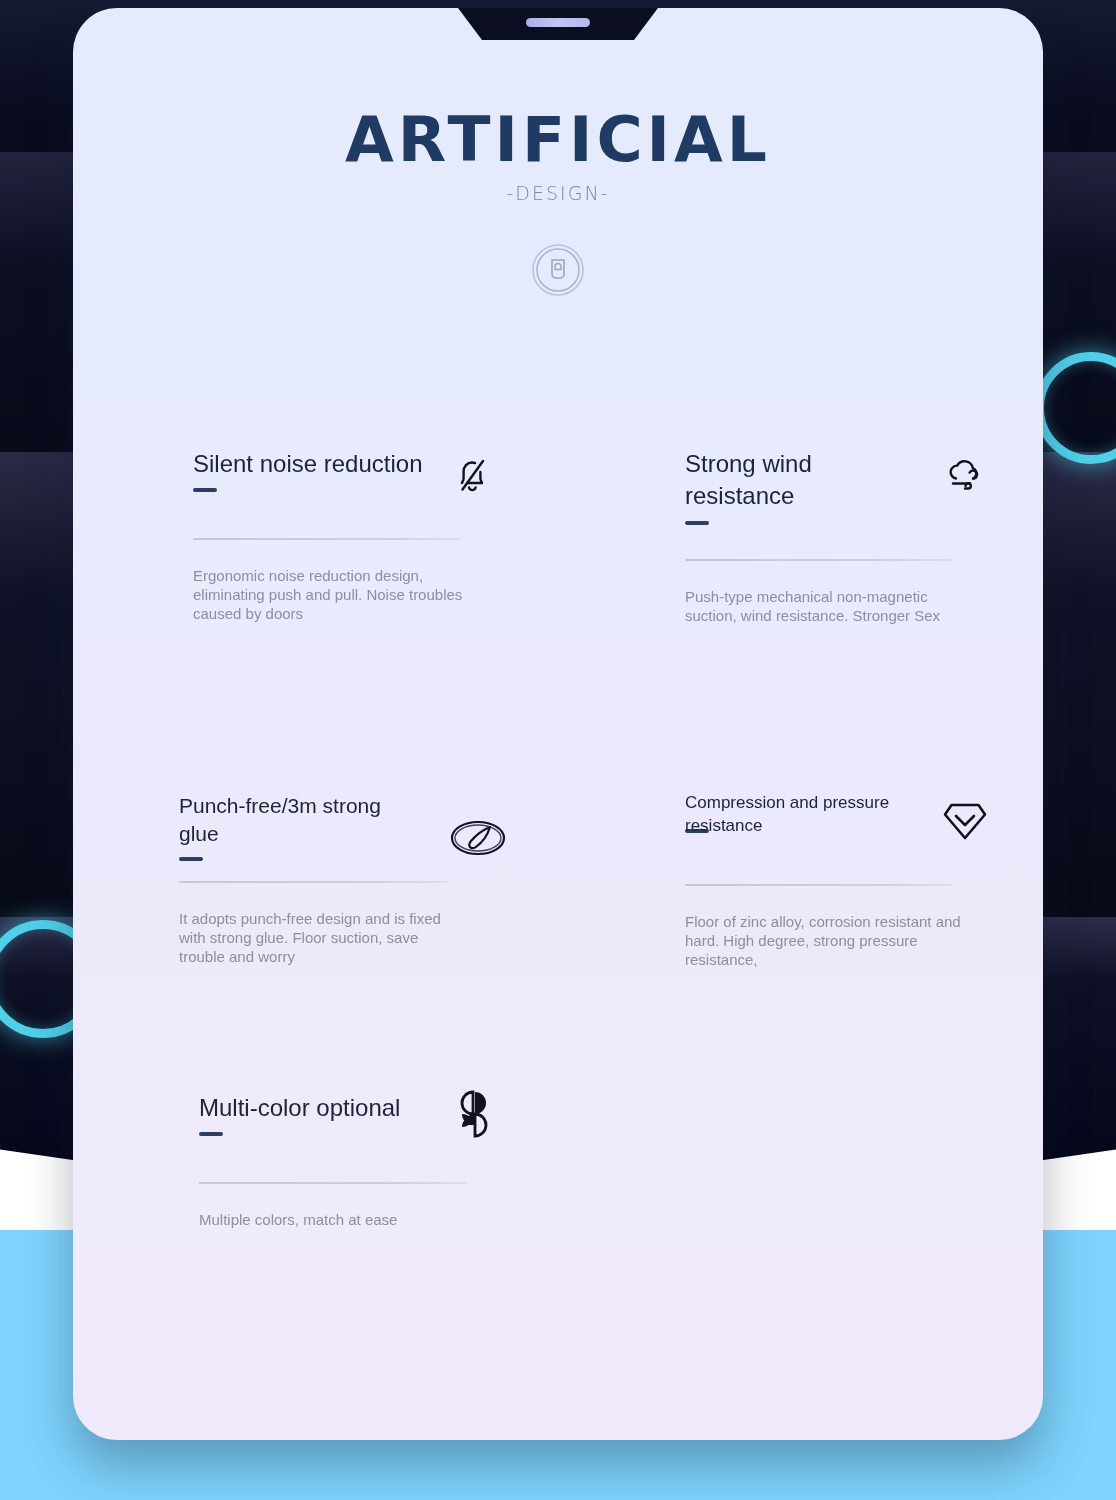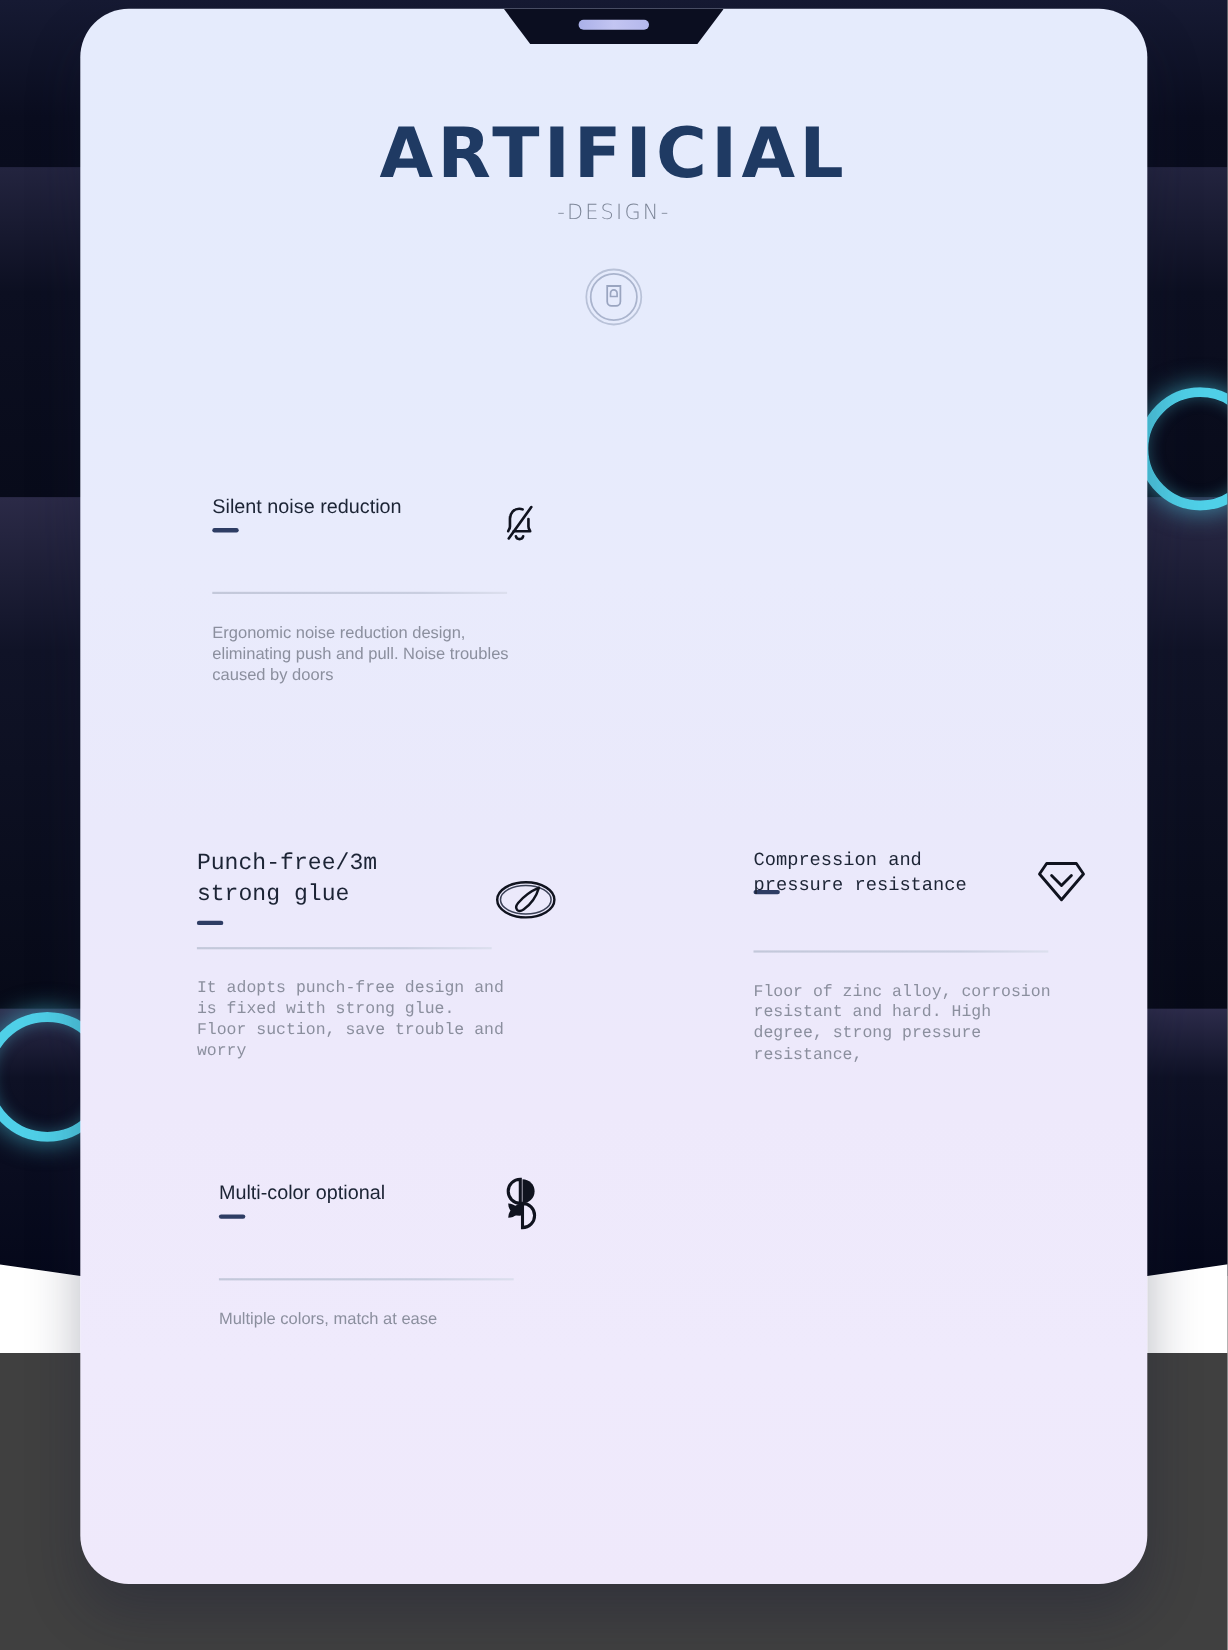--- a/index.html
+++ b/index.html
@@ -5,21 +5,21 @@
 <style>
   * { margin:0; padding:0; box-sizing:border-box; }
   html,body{
     width:1116px; height:1500px;
     font-family:"Liberation Sans","DejaVu Sans",sans-serif;
     overflow:hidden;
   }
   #stage{
     position:relative;
     width:1116px; height:1500px;
-    background:#404040;
+    background:#7dd3fc;
     overflow:hidden;
   }
 
   
   .backdrop{
     position:absolute; left:0; top:0; width:1116px; height:1160px;
     background:
       linear-gradient(180deg,#0d1024 0%, #0b0e20 6%, #0a0d1d 12%,
                               #191a33 13.2%, #0c0f22 18%, #080b1a 28%,
                               #22223d 36.5%, #0d1023 42%, #070a18 58%,
@@ -88,21 +88,21 @@
 
   
   .grid{ position:absolute; left:0; top:440px; width:970px; }
   .row{ position:relative; width:970px; height:300px; }
   .cell{ position:absolute; width:320px; }
   .cell.left{ left:120px; }
   .cell.right{ left:612px; }
 
   .cell-head{ position:relative; min-height:56px; }
   .feat-title{
-    font-size:18px; color:#1c2435; line-height:1.35;
+    font-size:24px; color:#1c2435; line-height:1.35;
     max-width:230px; font-weight:400;
   }
   .feat-title.big{ font-size:21px; }
   .dash{
     display:block; width:24px; height:4px; border-radius:2px;
     background:#2e3d64; margin-top:8px;
   }
   .dash.tight{ margin-top:-4px; }
   .icon-slot{ position:absolute; right:10px; top:0; width:58px; height:58px; }
   .icon-slot.low{ top:20px; }
@@ -111,21 +111,21 @@
     background:linear-gradient(90deg,#c3c8da,#c9cee0 70%,#dcdfee);
   }
   .desc{
     margin-top:26px; width:278px;
     font-size:15px; line-height:1.28; color:#8b8f9e;
   }
   .desc.wide{ width:286px; }
 
   
   #row1{ top:0; }
-  #row2{ margin-top:24px;font-family:Liberation Mono, monospace; }
+  #row2{ margin-top:44px; }
   #row3{ }
   .row3cell{ left:126px; }
 </style>
 </head>
 <body>
 
 <div id="stage">
 
   <div class="backdrop">
     <div class="band b1"></div>
@@ -171,20 +171,36 @@
                 <path d="M35.4 23.9v6.7c0 2.4 1.6 3.4 1.6 4.4H22"></path>
                 <path d="M24 39.5a3.4 3.4 0 0 0 6.6 0"></path>
                 <line x1="17.5" y1="41.5" x2="38" y2="13"></line>
               </svg>
             </div>
           </div>
           <div class="divider"></div>
           <div class="desc">Ergonomic noise reduction design, eliminating push and pull. Noise troubles caused by doors</div>
         </div>
 
+        <div class="cell right">
+          <div class="cell-head">
+            <div class="feat-title">Strong wind resistance</div>
+            <span class="dash"></span>
+            <div class="icon-slot">
+              <svg width="54" height="54" viewBox="0 0 54 54" fill="none" stroke="#10131f" stroke-width="2.4" stroke-linecap="round" stroke-linejoin="round">
+                <path d="M19 30.5a6.5 6.5 0 0 1 1.2-12.9 8.4 8.4 0 0 1 15.6 2.4 5.8 5.8 0 0 1 .3 10.5"></path>
+                <path d="M36 30.6a4 4 0 1 0-3.4-6"></path>
+                <line x1="16" y1="35.5" x2="33" y2="35.5"></line>
+                <path d="M28 40.5h3.2a2.6 2.6 0 1 0-2.6-2.6"></path>
+              </svg>
+            </div>
+          </div>
+          <div class="divider"></div>
+          <div class="desc">Push-type mechanical non-magnetic suction, wind resistance. Stronger Sex</div>
+        </div>
 
       </div>
 
       <div class="row" id="row2">
 
         <div class="cell left" style="left:106px;">
           <div class="cell-head">
             <div class="feat-title big">Punch-free/3m strong glue</div>
             <span class="dash"></span>
             <div class="icon-slot low" style="right:-6px;">

